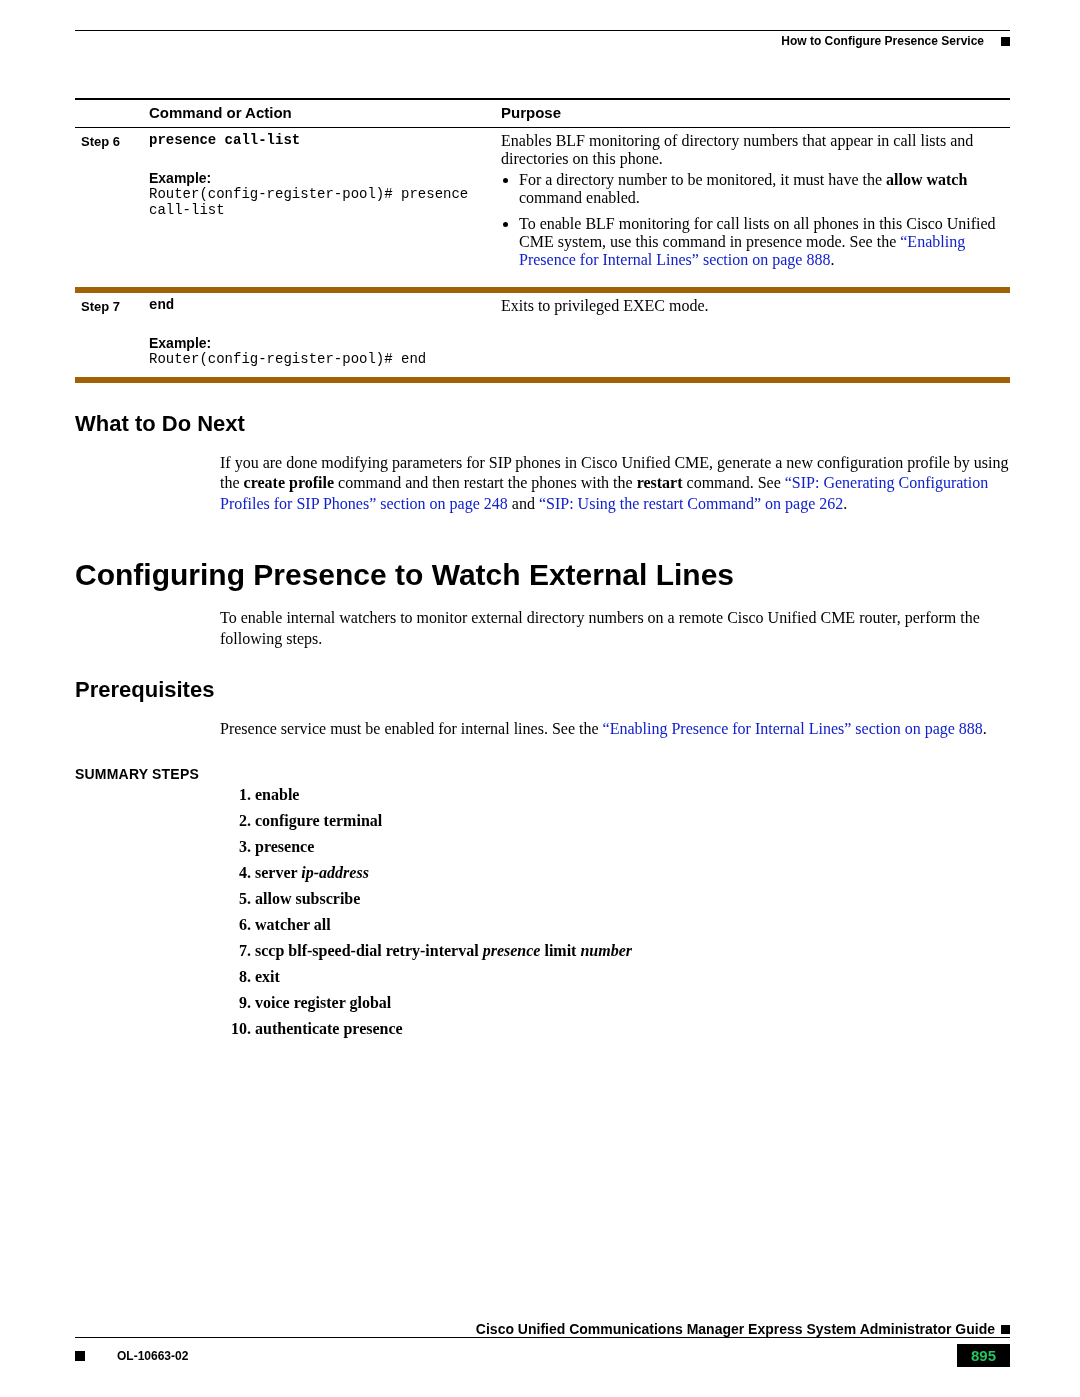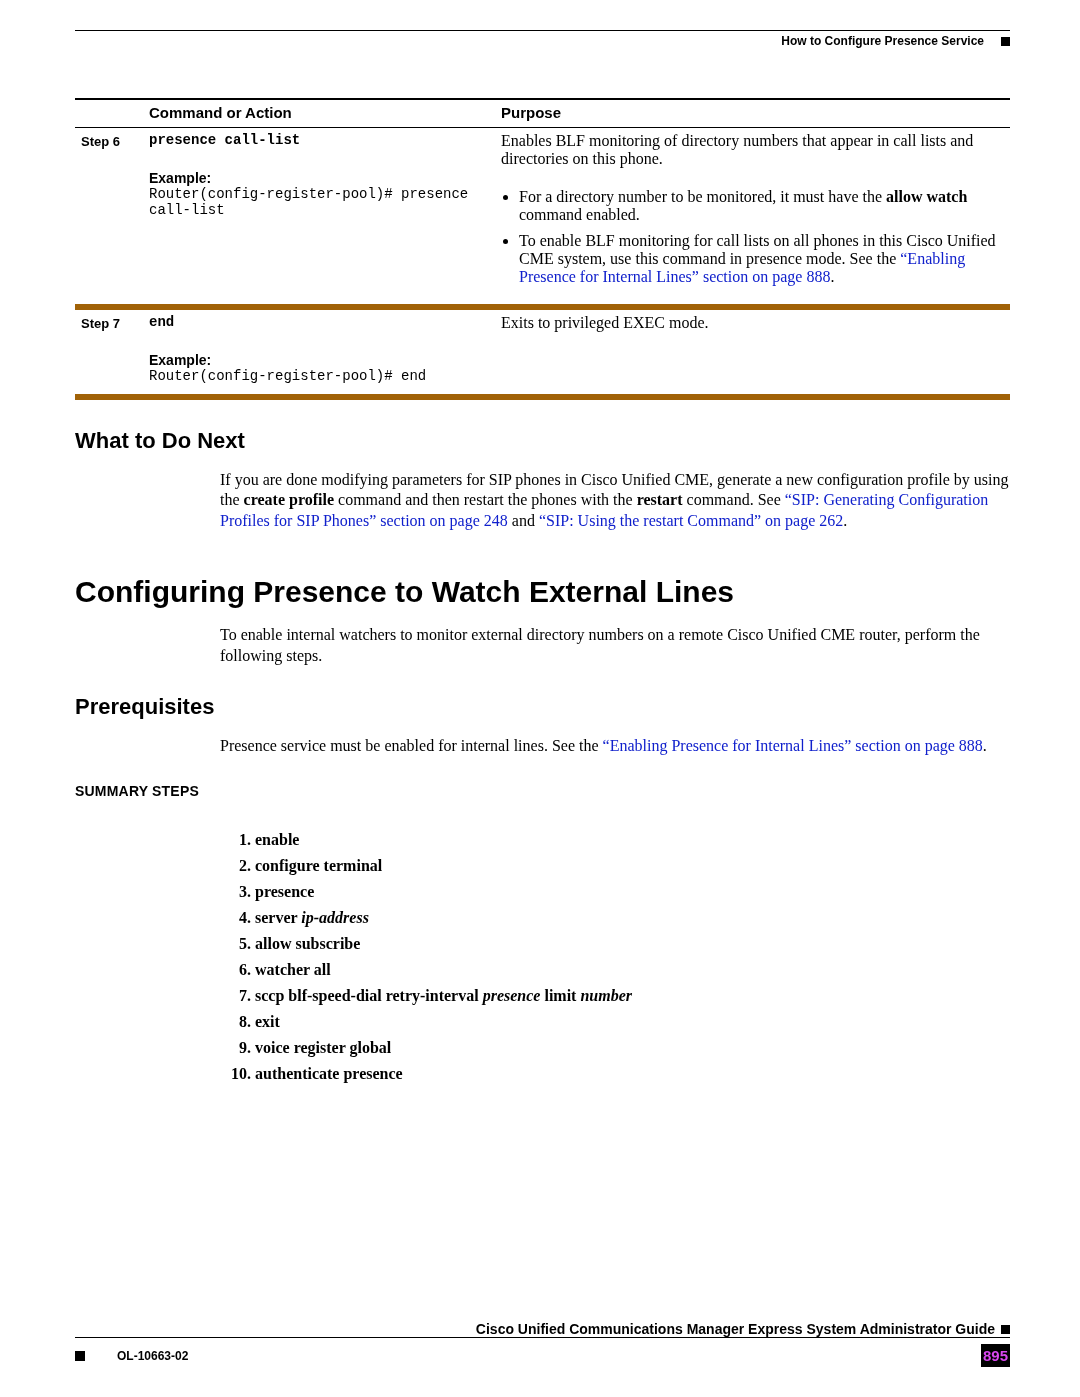--- a/index.html
+++ b/index.html
@@ -70,21 +70,21 @@
     padding: 4px 6px 10px 6px;
     border-bottom: 6px solid #a16207;
     vertical-align: top;
     font-size: 16px;
   }
   table.cmd td.step-col { width: 56px; font-family: Arial, Helvetica, sans-serif; font-weight: bold; font-size: 13px; padding-top:6px; }
   table.cmd td.cmd-col { width: 340px; }
   .mono { font-family: "Courier New", Courier, monospace; font-weight: bold; font-size: 14px; }
   .mono-plain { font-family: "Courier New", Courier, monospace; font-size: 14px; }
   .ex-label { font-family: Arial, Helvetica, sans-serif; font-weight: bold; font-size: 14px; margin-top: 22px; }
-  .purpose-col ul { margin: 20px 0 0 18px; padding:0; }
+  .purpose-col ul { margin: 3px 0 0 18px; padding:0; }
   .purpose-col li { margin-bottom: 8px; }
   .link { color: #1020cc; }
   h2.sub {
     font-family: Arial, Helvetica, sans-serif;
     font-weight: bold;
     font-size: 22px;
     margin: 28px 0 12px 0;
   }
   .body-indent {
     margin-left: 145px;
@@ -95,21 +95,21 @@
     font-family: Arial, Helvetica, sans-serif;
     font-weight: bold;
     font-size: 30px;
     margin: 44px 0 14px 0;
   }
   .sum-steps {
     font-family: Arial, Helvetica, sans-serif;
     font-weight: bold;
     font-size: 14px;
     letter-spacing: 0.2px;
-    margin: 26px 0 32px 0;
+    margin: 26px 0 4px 0;
   }
   ol.steps {
     margin: 0 0 0 180px;
     padding: 0;
     font-family: "Times New Roman", Times, serif;
     font-size: 16px;
   }
   ol.steps li { margin-bottom: 8px; font-weight: bold; }
   ol.steps li .italic { font-style: italic; font-weight: bold; }
   .footer {
@@ -132,25 +132,25 @@
     padding-right: 6px;
   }
   .footer-row2 {
     display: flex;
     align-items: center;
     margin-top: 6px;
     gap: 24px;
   }
   .page-num {
     background: #000;
-    color: #d946ef;
+    color: #22c55e;
     font-family: Arial, Helvetica, sans-serif;
     font-weight: bold;
     font-size: 15px;
-    padding: 3px 2px;
+    padding: 3px 14px;
   }
   .doc-id {
     font-family: Arial, Helvetica, sans-serif;
     font-weight: bold;
     font-size: 12px;
     margin-left: 8px;
   }
 </style>
 </head>
 <body>

